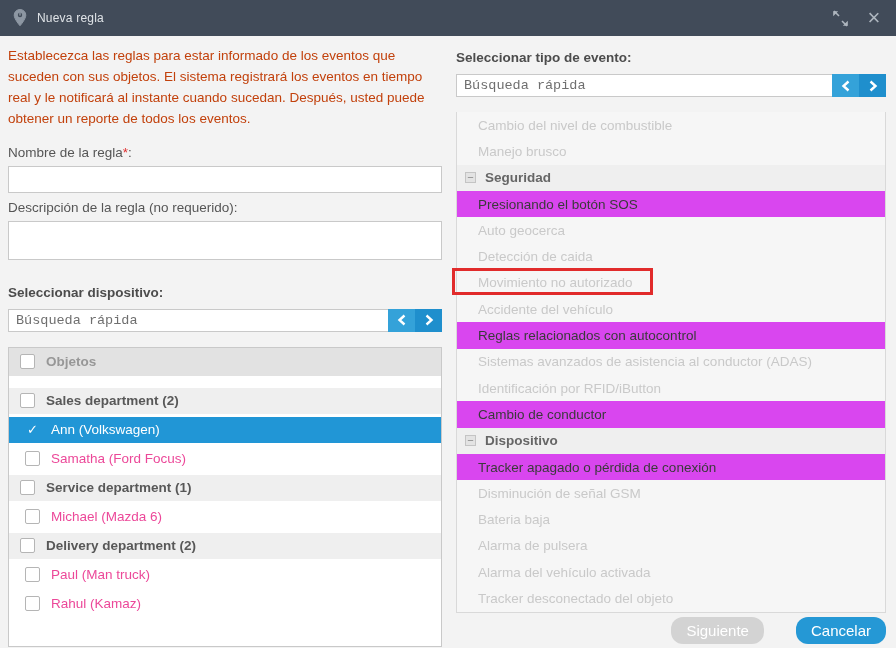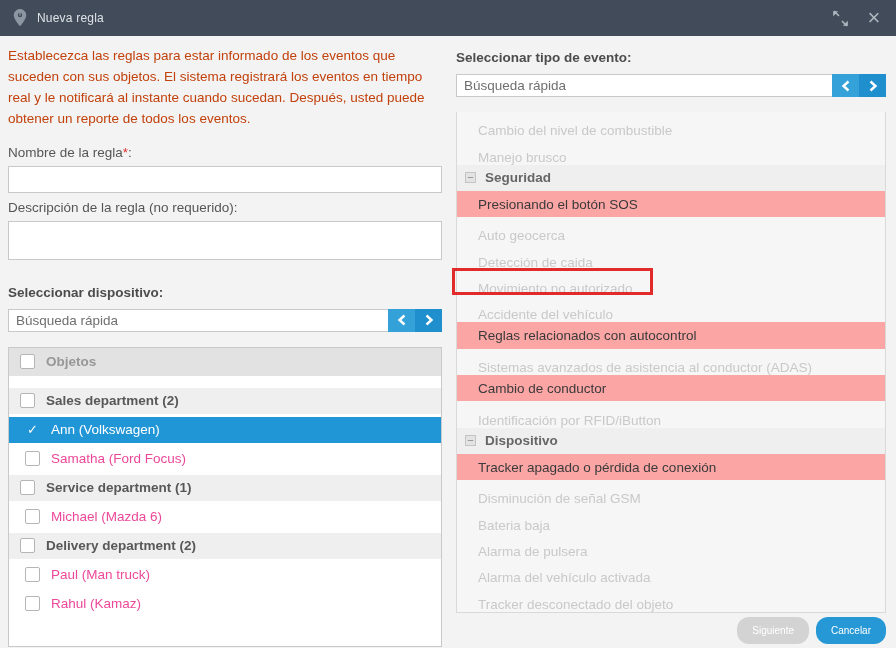--- a/index.html
+++ b/index.html
@@ -41,21 +41,21 @@
     width:100%;height:27px;border:1px solid var(--border);
     background:#fff;padding:0 7px;font-family:inherit;font-size:13.5px;color:#444;
   }
   .text-area{
     width:100%;height:39px;border:1px solid var(--border);
     background:#fff;padding:4px 7px;resize:none;font-family:inherit;font-size:13.5px;color:#444;
   }
   .section-label{font-weight:bold;color:#4c4c4c;margin:22px 0 9px;}
   .section-label.first{margin-top:0;margin-bottom:9px;}
   
-  .search-row{display:flex;height:38px;}
+  .search-row{display:flex;height:38px;font-family:Liberation Mono, monospace;}
   .search-input{
     flex:1;height:23px;border:1px solid var(--border);border-right:none;
     background:#fff;padding:0 7px;font-family:inherit;font-size:13.5px;color:#555;
   }
   .search-input::placeholder{color:#6f6f6f;opacity:1;}
   .sbtn{width:27px;height:23px;border:none;display:flex;align-items:center;justify-content:center;cursor:pointer;}
   .sbtn.prev{background:#34a2d9;}
   .sbtn.next{background:var(--accent-dark);}
   
   .device-list{
@@ -79,37 +79,37 @@
     font-size:13px;text-align:center;
   }
   
   .event-list{
     border:1px solid #d9d9d9;border-top:none;background:#fff;
   }
   .ev-row{
     position:relative;display:flex;align-items:center;height:26.3px;
     padding-left:21px;cursor:pointer;
   }
-  .ev-row.disabled{background:#f6f6f6;color:var(--disabled-text);cursor:default;align-items:flex-end;}
-  .ev-row.enabled{background:#fca5a5;color:#3a3a3a;text-align:center;}
+  .ev-row.disabled{background:#f6f6f6;color:var(--disabled-text);cursor:default;}
+  .ev-row.enabled{background:#d946ef;color:#3a3a3a;text-align:center;}
   .ev-row.group{background:#efefef;color:#666;font-weight:bold;padding-left:8px;}
   .minus-box{
     width:11px;height:11px;background:#e3e3e3;border:1px solid #c4c4c4;
     color:#8a8a8a;font-size:11px;line-height:8px;text-align:center;
     margin-right:9px;flex:none;font-weight:normal;
   }
   .red-box{
     position:absolute;left:-5px;top:-2px;width:201px;height:27px;
     border:3px solid var(--highlight);pointer-events:none;
   }
   
   .footer{position:absolute;right:10px;bottom:4px;display:flex;gap:7px;}
   .btn{
     height:27px;padding:0 15px;border:none;border-radius:12px;
-    font-family:inherit;font-size:10px;color:#fff;cursor:pointer;
+    font-family:inherit;font-size:15px;color:#fff;cursor:pointer;margin-left:25px;
   }
   .btn.secondary{background:#d3d3d3;cursor:default;}
   .btn.primary{background:var(--accent);}
 </style>
 </head>
 <body>
 
 <div class="titlebar">
   <span class="pin-icon">
     <svg width="16" height="20" viewBox="0 0 16 20">
@@ -248,25 +248,25 @@
       </div>
       <div class="ev-row disabled">
         <span>Accidente del vehículo</span>
       </div>
       <div class="ev-row enabled">
         <span>Reglas relacionados con autocontrol</span>
       </div>
       <div class="ev-row disabled">
         <span>Sistemas avanzados de asistencia al conductor (ADAS)</span>
       </div>
+      <div class="ev-row disabled">
+        <span>Identificación por RFID/iButton</span>
+      </div>
       <div class="ev-row enabled">
         <span>Cambio de conductor</span>
-      </div>
-      <div class="ev-row disabled">
-        <span>Identificación por RFID/iButton</span>
       </div>
       <div class="ev-row group">
         <span class="minus-box">−</span>
         <span>Dispositivo</span>
       </div>
       <div class="ev-row enabled">
         <span>Tracker apagado o pérdida de conexión</span>
       </div>
       <div class="ev-row disabled">
         <span>Disminución de señal GSM</span>

